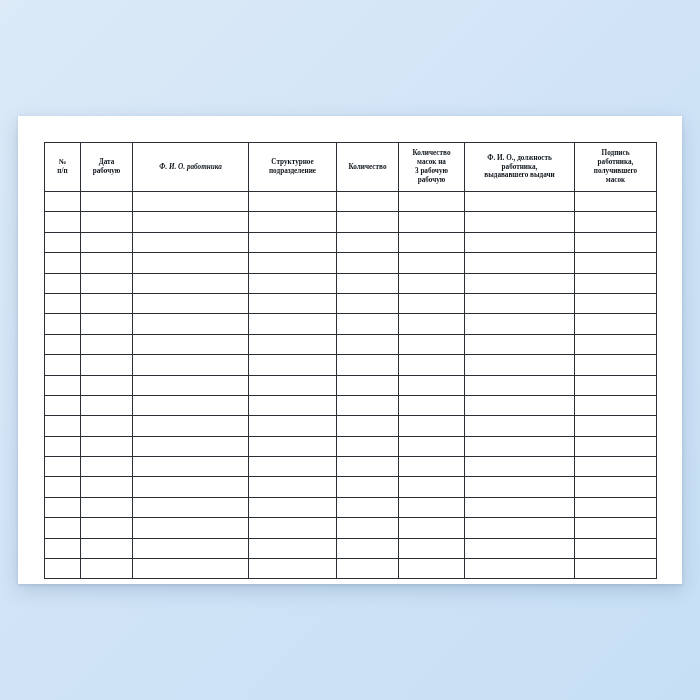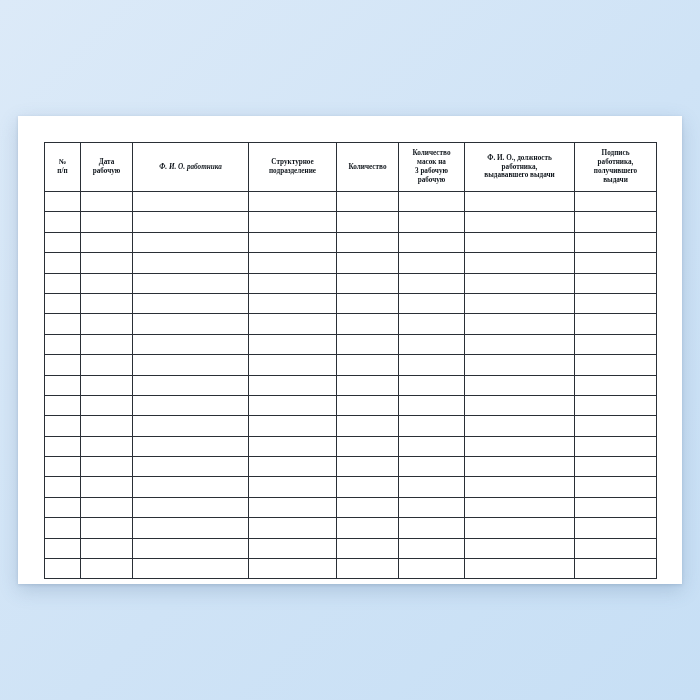--- a/index.html
+++ b/index.html
@@ -112,21 +112,21 @@
             </th>
             <th class="c6">
               <span>Ф. И. О., должность</span><br>
               <span>работника,</span><br>
               <span>выдававшего выдачи</span>
             </th>
             <th class="c7">
               <span>Подпись</span><br>
               <span>работника,</span><br>
               <span>получившего</span><br>
-              <span>выдачи</span>
+              <span>масок</span>
             </th>
           </tr>
         </thead>
         <tbody id="table-body">
             <tr>
               <td class="c0"></td>
               <td class="c1"></td>
               <td class="c2"></td>
               <td class="c3"></td>
               <td class="c4"></td>

